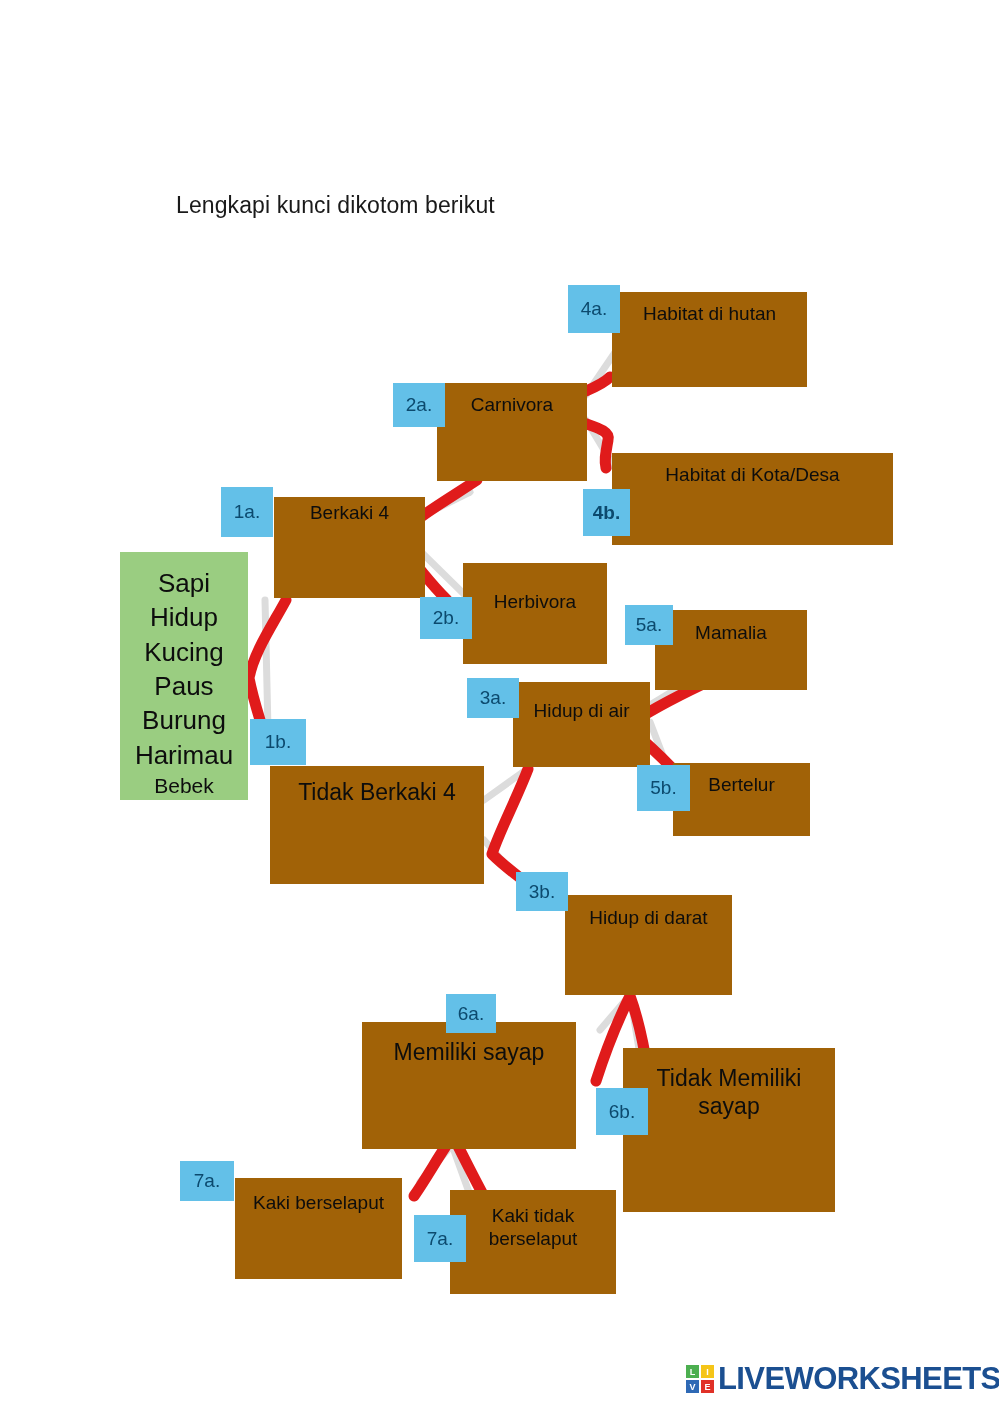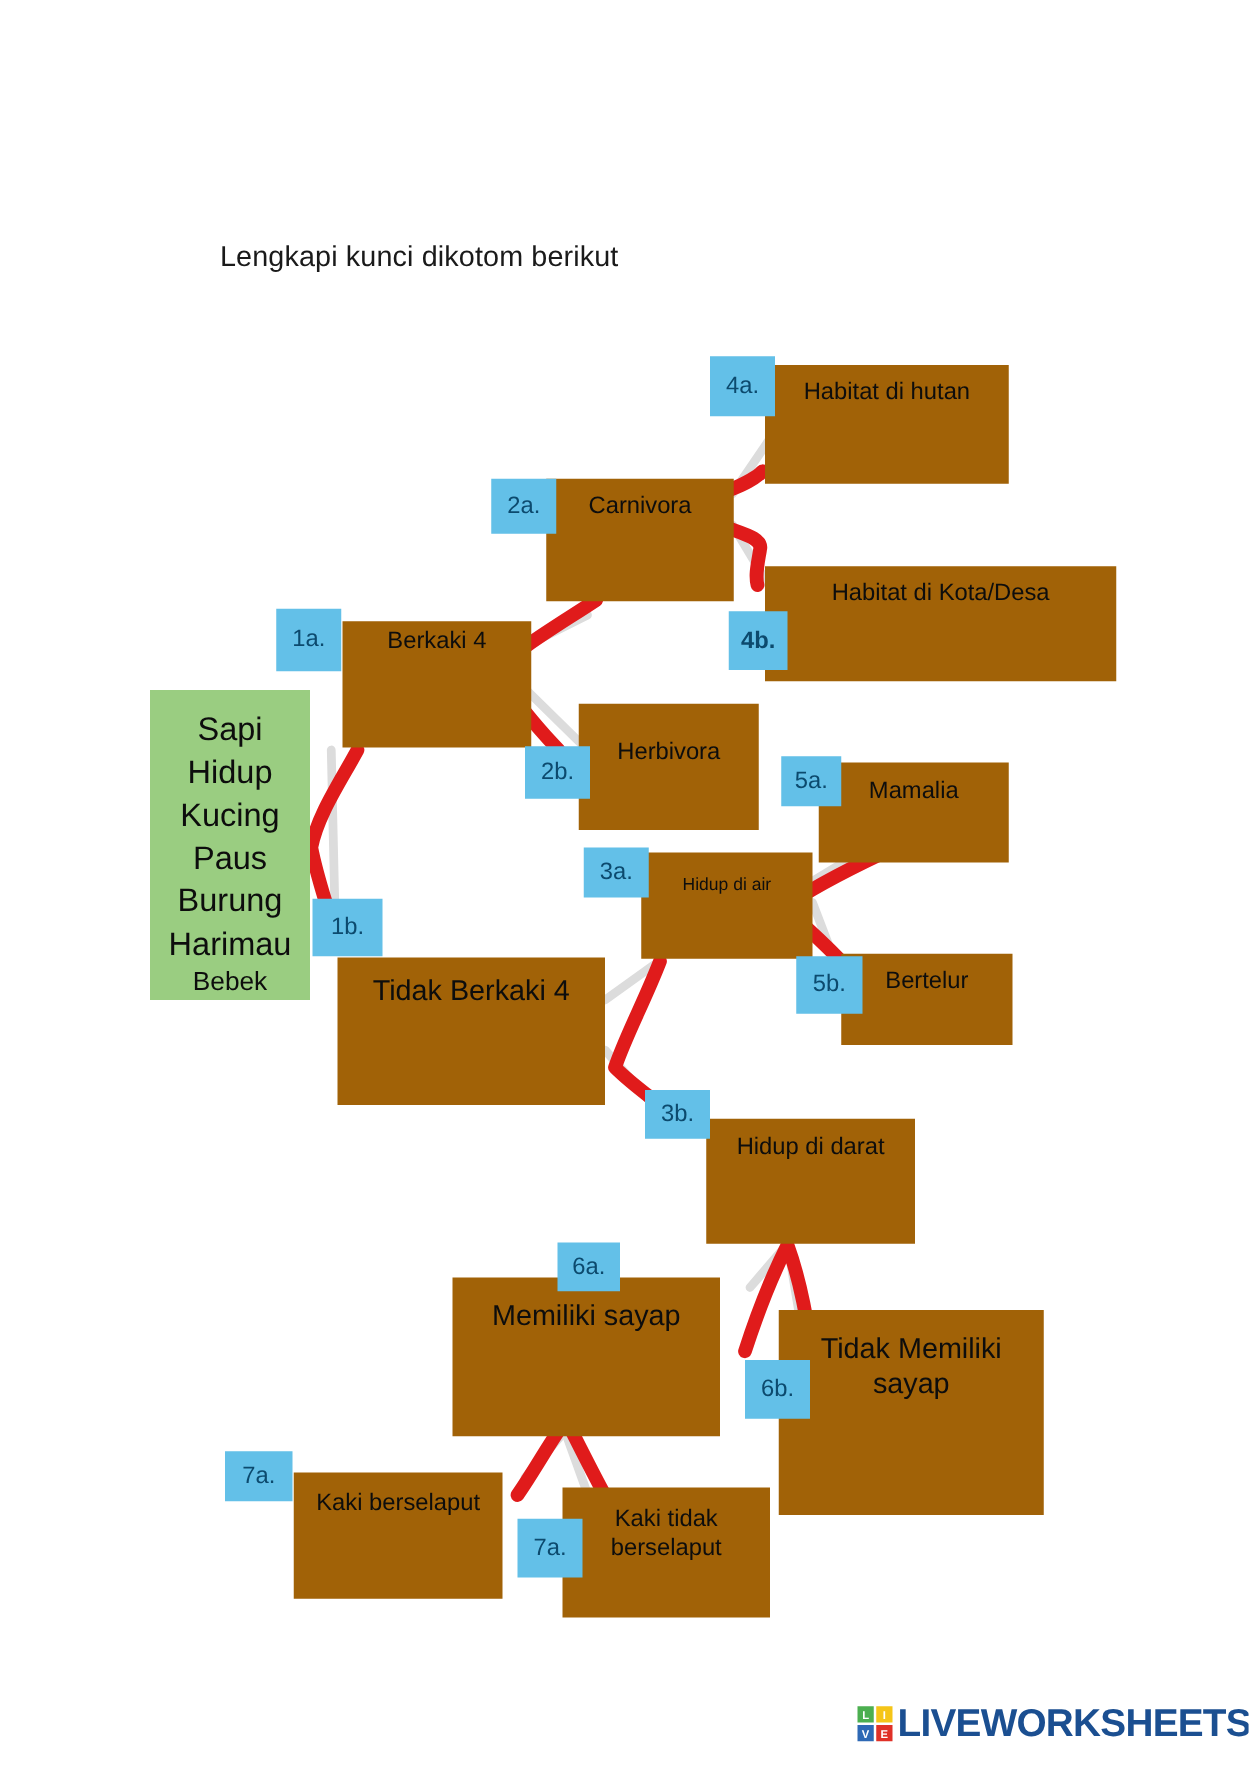--- a/index.html
+++ b/index.html
@@ -175,21 +175,21 @@
       </div>
       <div class="node top" style="left: 274px; top: 497px; width: 151px; height: 101px; font-size: 19px; padding-top: 4px;">
         <span>Berkaki 4</span>
       </div>
       <div class="node top" style="left: 463px; top: 563px; width: 144px; height: 101px; font-size: 19px; padding-top: 27px;">
         <span>Herbivora</span>
       </div>
       <div class="node top" style="left: 655px; top: 610px; width: 152px; height: 80px; font-size: 19px; padding-top: 11px;">
         <span>Mamalia</span>
       </div>
-      <div class="node top" style="left: 513px; top: 682px; width: 137px; height: 85px; font-size: 14px; padding-top: 17px;">
+      <div class="node top" style="left: 513px; top: 682px; width: 137px; height: 85px; font-size: 19px; padding-top: 17px;">
         <span>Hidup di air</span>
       </div>
       <div class="node top" style="left: 673px; top: 763px; width: 137px; height: 73px; font-size: 19px; padding-top: 10px;">
         <span>Bertelur</span>
       </div>
       <div class="node top" style="left: 270px; top: 766px; width: 214px; height: 118px; font-size: 23px; padding-top: 12px;">
         <span>Tidak Berkaki 4</span>
       </div>
       <div class="node top" style="left: 565px; top: 895px; width: 167px; height: 100px; font-size: 19px; padding-top: 11px;">
         <span>Hidup di darat</span>

